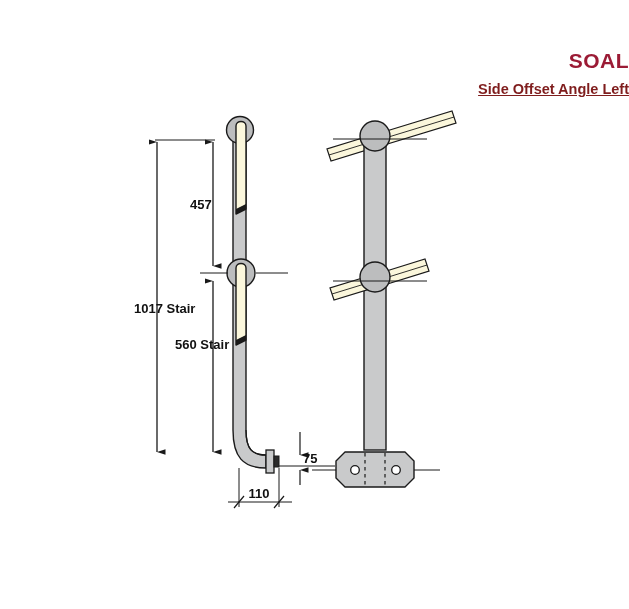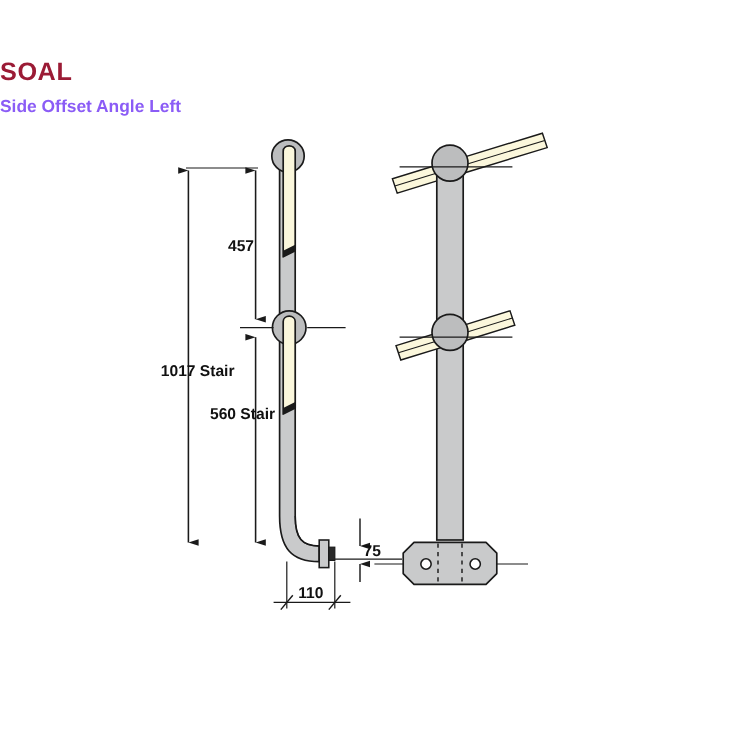--- a/index.html
+++ b/index.html
@@ -15,37 +15,38 @@
     width: 629px;
     height: 609px;
     background: #ffffff;
     overflow: hidden;
   }
   #title-block {
     position: absolute;
     left: 0;
     top: 48px;
     width: 629px;
-    text-align: left;
+    text-align: right;
   }
   #title-main {
     font-size: 21px;
     font-weight: bold;
     color: #9b1b35;
     letter-spacing: 0.5px;
     line-height: 26px;
     margin: 0;
   }
   #title-sub {
     font-size: 14.5px;
     font-weight: bold;
-    color: #8b5cf6;
+    color: #7f1d1d;
     line-height: 22px;
     margin: 0;
     padding-top: 4px;
+    text-decoration: underline;
   }
   #canvas-svg {
     position: absolute;
     left: 0;
     top: 0;
   }
   .dim-text {
     font-family: "Liberation Sans", sans-serif;
     font-size: 13px;
     font-weight: bold;

